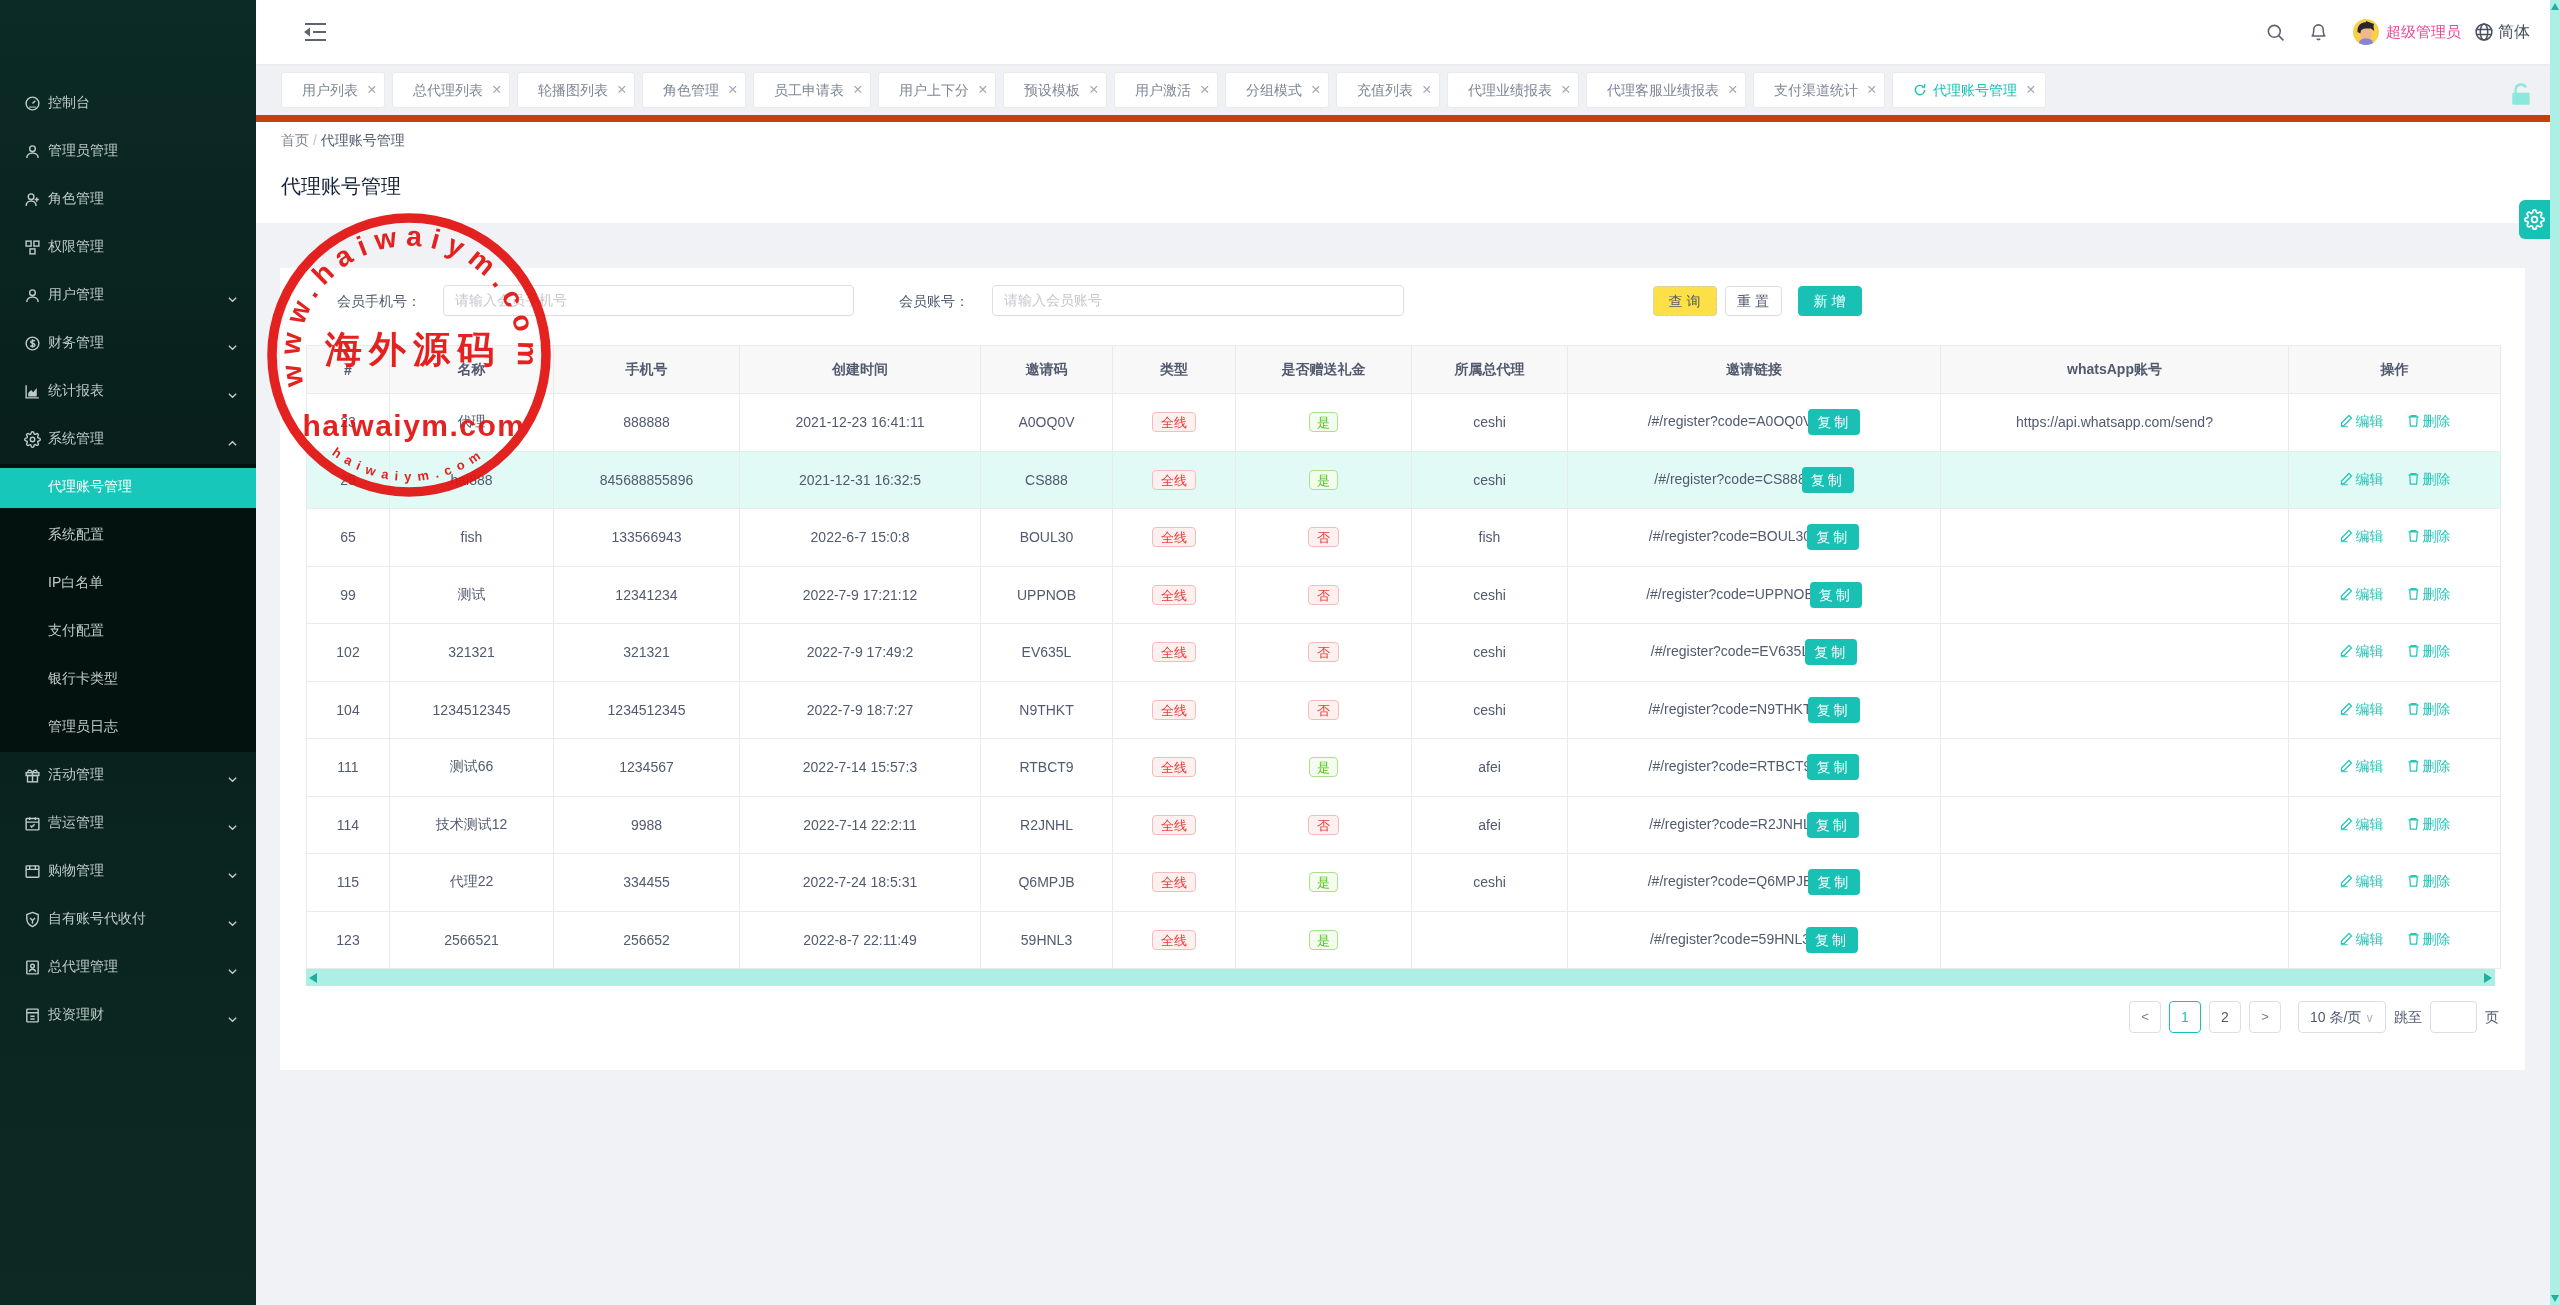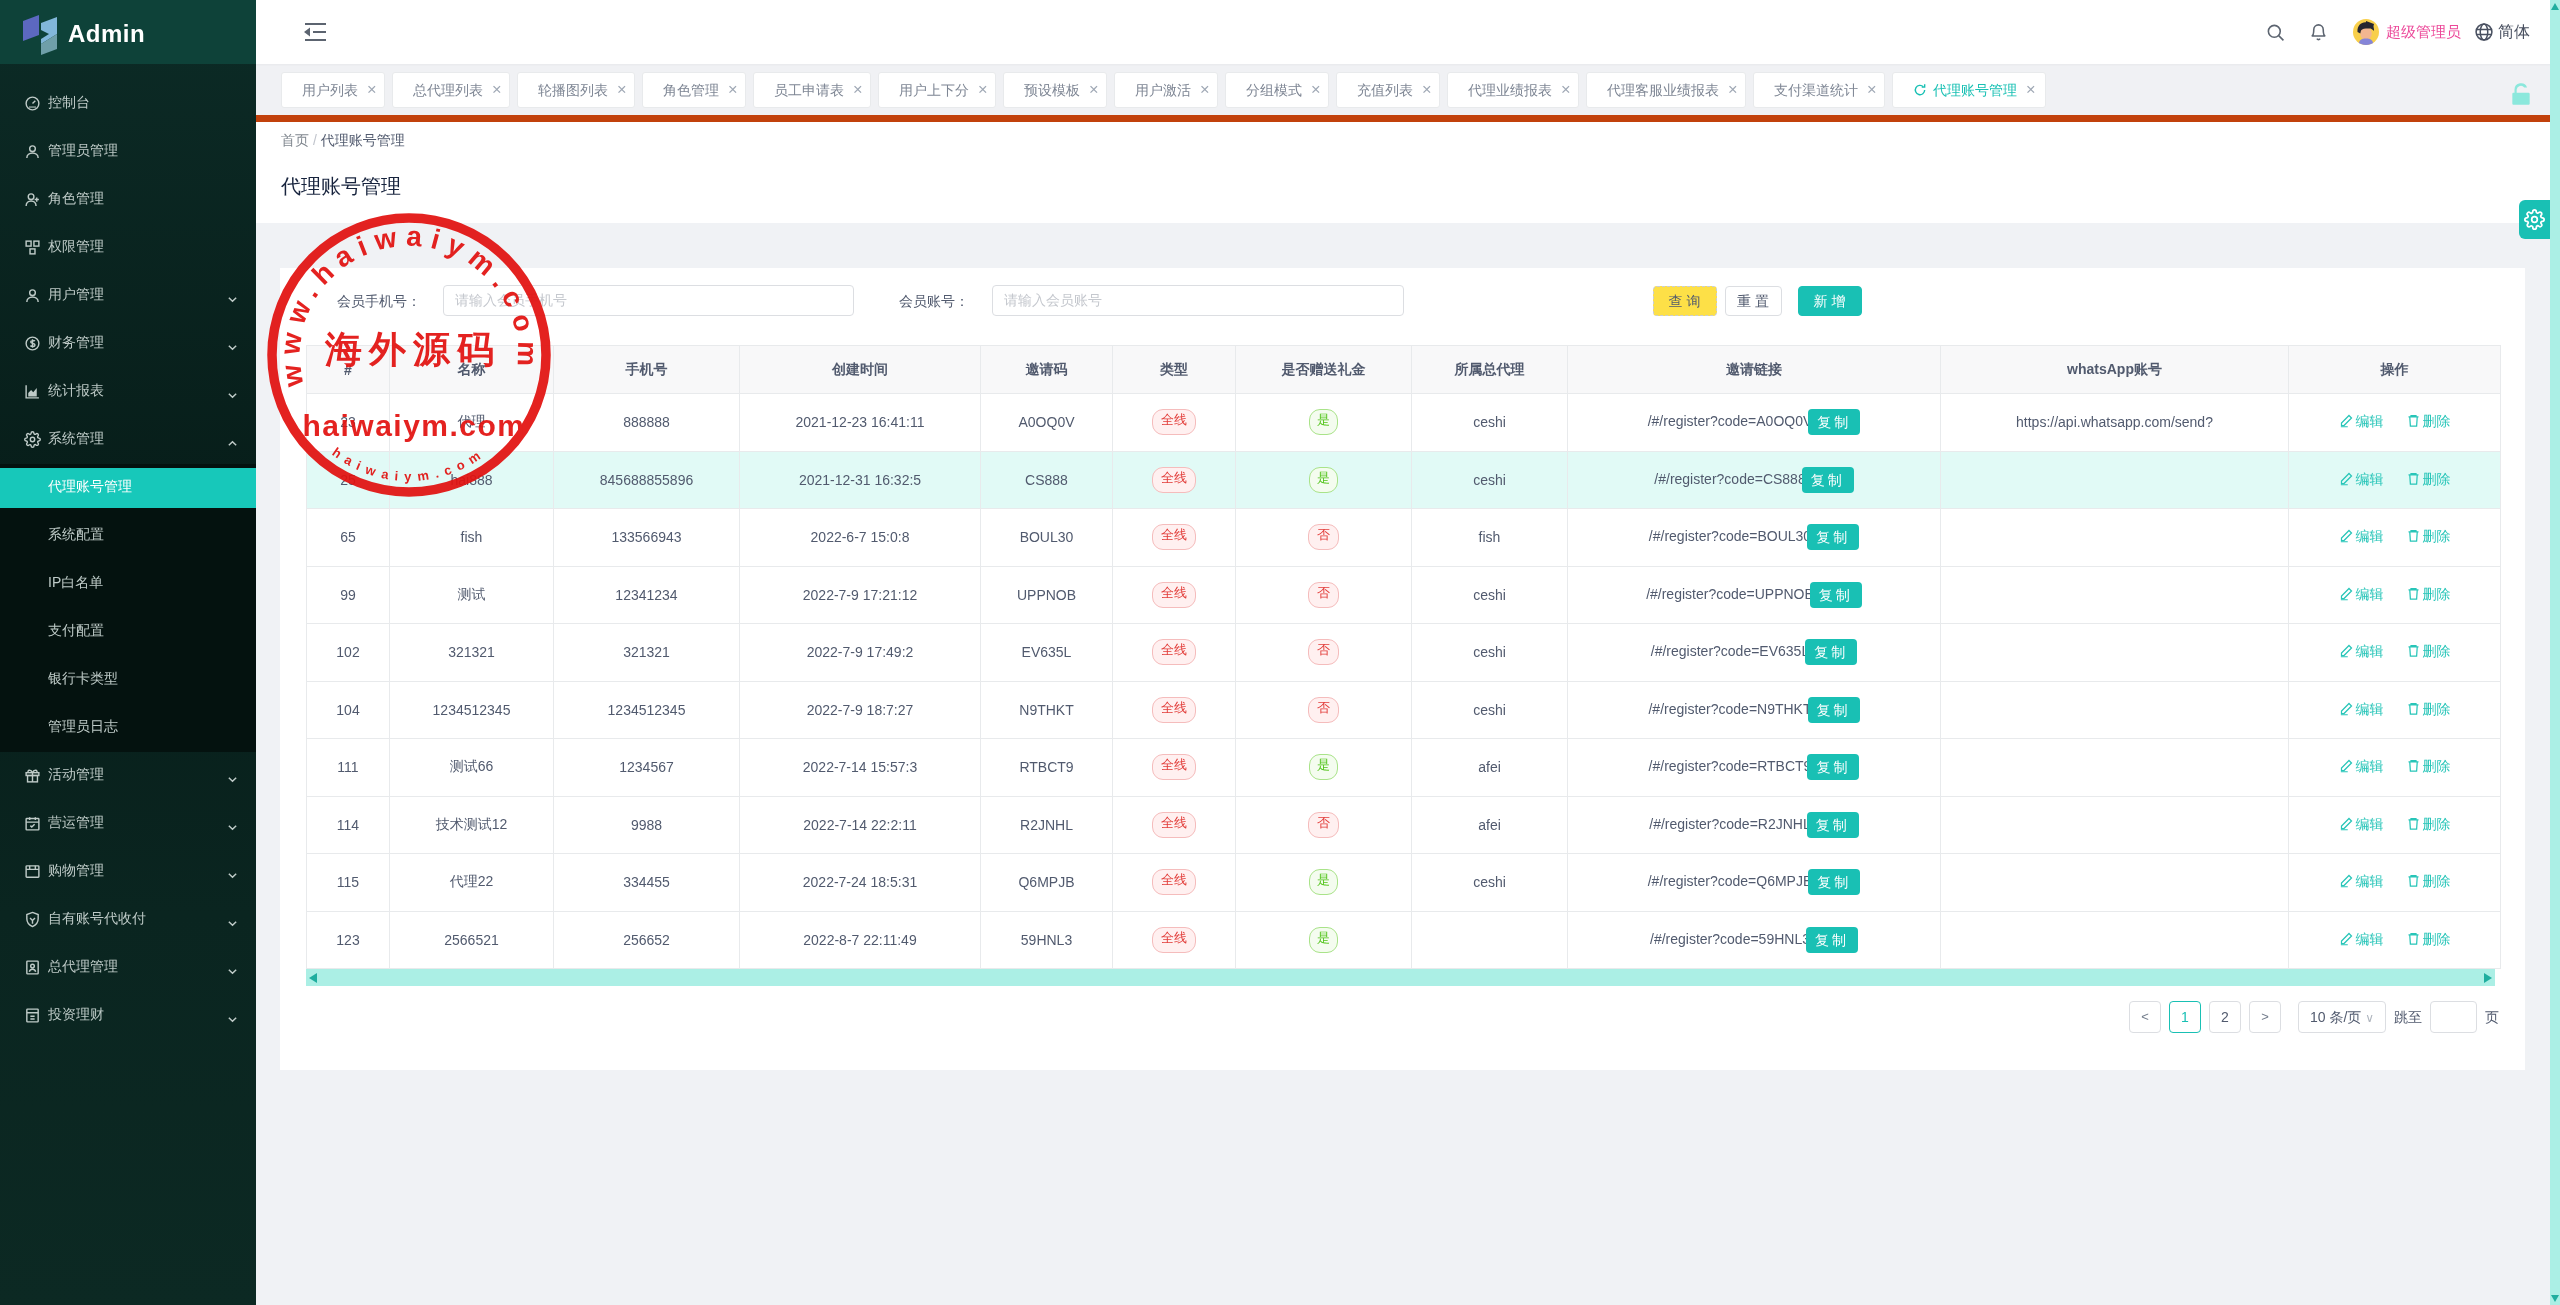--- a/index.html
+++ b/index.html
@@ -40,21 +40,21 @@
 .btn { position:absolute; top:18px; height:30px; border-radius:4px; font-size:14px; text-align:center; line-height:28px; }
 #btn-q { left:1373px; width:64px; border:1px dashed #c9cdd4; color:#515a6e; background:#fde047; letter-spacing:4px; padding-left:3px;}
 #btn-r { left:1445px; width:57px; border:1px solid #dcdee2; color:#515a6e; background:#fff; letter-spacing:4px; padding-left:3px;}
 #btn-n { left:1518px; width:64px; border:1px solid #19c0b4; color:#fff; background:#19c0b4; letter-spacing:4px; padding-left:3px;}
 
 
 #tbl { position:absolute; left:26px; top:77px; border-collapse:collapse; table-layout:fixed; font-size:14px; color:#515a6e; background:#fff; }
 #tbl th { background:#f8f8f9; font-weight:bold; color:#515a6e; border:1px solid #e8eaec; height:48px; text-align:center; }
 #tbl td { border:1px solid #e8eaec; height:57.5px; text-align:center; overflow:hidden; white-space:nowrap; }
 #tbl tr.hl td { background:#e1faf6; }
-.badge { display:inline-block; height:26px; line-height:20px; padding:0 8px; border-radius:11px; font-size:13px; }
+.badge { display:inline-block; height:20px; line-height:20px; padding:0 8px; border-radius:4px; font-size:13px; }
 .b-red { background:#fff0f0; border:1px solid #f5bcbc; color:#e23c39; }
 .b-green { background:#f4fcef; border:1px solid #a9e389; color:#52c41a; padding:0 7px; }
 .copy { display:inline-block; height:26px; line-height:26px; padding:0 9px; border-radius:4px; background:#19c0b4; color:#fff; font-size:14px; margin-left:-4px; letter-spacing:3px; vertical-align:middle; }
 .ops { color:#27c5b8; }
 .ops .gap { display:inline-block; width:22px; }
 
 
 #hscroll { position:absolute; left:26px; top:701px; width:2189px; height:17px; background:#abefe5; }
 #hscroll .tl { position:absolute; left:3px; top:4px; width:0; height:0; border-style:solid; border-width:5px 8px 5px 0; border-color:transparent #1fae9f transparent transparent; }
 #hscroll .tr { position:absolute; right:3px; top:4px; width:0; height:0; border-style:solid; border-width:5px 0 5px 8px; border-color:transparent transparent transparent #1fae9f; }
@@ -76,29 +76,20 @@
 #uname { position:absolute; left:2130px; top:23px; font-size:15px; color:#ec4899; }
 #lang { position:absolute; left:2242px; top:22px; font-size:16px; color:#495060; }
 
 
 #stamp { position:absolute; left:266px; top:212px; width:286px; height:286px; z-index:20; opacity:0.93; }
 </style>
 </head>
 <body>
 
 <div id="sidebar">
-  <div id="logo">
-    <svg class="abs" style="left:23px;top:15px" width="36" height="40" viewBox="0 0 36 40">
-      <polygon points="0,6 16,0 16,20 0,26" fill="#5c68c0"></polygon>
-      <polygon points="18,8 34,2 34,19 18,29" fill="#82b7da"></polygon>
-      <polygon points="18,29 34,19 34,34 18,40" fill="#6f9fa9"></polygon>
-      <polygon points="18,15 26,19 18,24" fill="#0e4239"></polygon>
-    </svg>
-    <div class="word">Admin</div>
-  </div>
   <div id="menuitems">
       <div class="mi" style="top:80px">
         <span class="ico"><svg viewBox="0 0 24 24" fill="none" stroke="#bfcbc8" stroke-width="2" width="17" height="17">
             <circle cx="12" cy="12" r="9"></circle>
             <path d="M12 12l4-4"></path>
             <path d="M7 17h10" stroke-width="1.5"></path>
           </svg></span>
         <span class="txt">控制台</span>
       </div>
       <div class="mi" style="top:128px">

